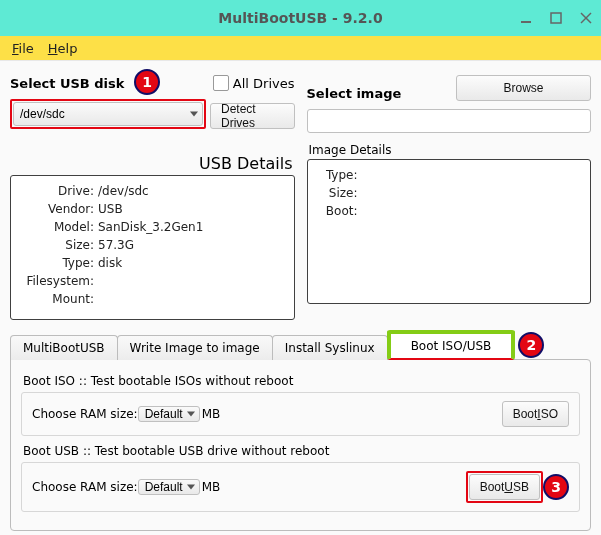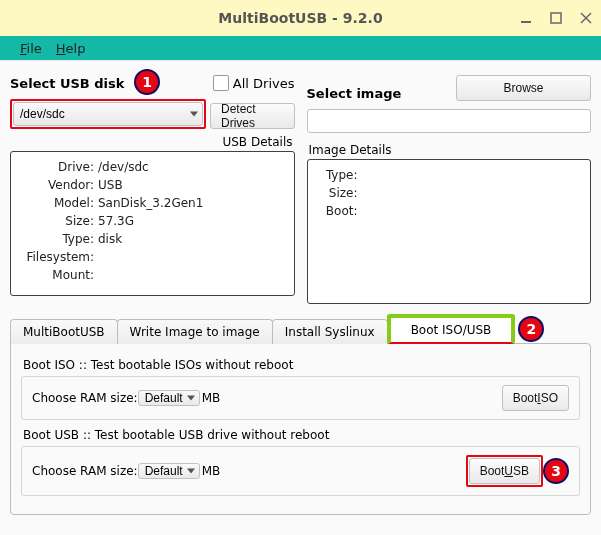--- a/index.html
+++ b/index.html
@@ -1,22 +1,22 @@
 <!DOCTYPE html>
 <html><head>
 <meta charset="utf-8">
 <style>
 html,body{margin:0;padding:0;font-family:"DejaVu Sans",Arial,sans-serif;font-size:13px;color:#000;background:#eee}
 .window{width:601px;height:535px;background:#fafafa;box-sizing:border-box;position:relative}
-.titlebar{height:36px;background:#fef9c3;display:flex;align-items:center;justify-content:center;position:relative}
+.titlebar{height:36px;background:#5eead4;display:flex;align-items:center;justify-content:center;position:relative}
 .title{font-weight:600;color:#555;font-size:14px}
 .winbtns{position:absolute;right:0;top:0;height:36px;display:flex;align-items:center}
 .winbtn{width:30px;height:36px;display:flex;align-items:center;justify-content:center;color:#666;font-size:14px}
 .winbtn svg{width:12px;height:12px}
-.menubar{height:24px;background:#14b8a6;display:flex;align-items:center;padding:0 20px;border-bottom:1px solid #e8e8e8;font-size:13px}
+.menubar{height:24px;background:#fde047;display:flex;align-items:center;padding:0 12px;border-bottom:1px solid #e8e8e8;font-size:13px}
 .menuitem{margin-right:14px;color:#222}
 .menuitem u{text-decoration:underline}
 .content{padding:14px 10px 10px 10px}
 .two-col{display:flex;gap:12px}
 .col{flex:1;display:flex;flex-direction:column}
 .row{display:flex;align-items:flex-end;gap:4px;margin-bottom:6px}
 .label{font-weight:700;font-size:13px}
 .spacer{flex:1}
 .fcombo,.finput,.fbtn{border:1px solid #c0c0c0;background:#fff;border-radius:3px;height:24px;box-sizing:border-box;font-size:12px;color:#000;font-family:Liberation Sans, sans-serif}
 .fcombo{position:relative;padding:0 20px 0 6px;display:flex;align-items:center;background:linear-gradient(#fafafa,#e9e9e9)}
@@ -89,21 +89,21 @@
               <div class="fcombo">
                 <span>/dev/sdc</span>
                 <span class="caret"></span>
               </div>
             </div>
           </div>
           <div class="fbtn" style="flex:1;justify-content:center">
               <span>Detect Drives</span>
             </div>
         </div>
-        <div style="text-align:right;font-size:12px;margin:0 2px 2px 0">USB Details</div>
+        <div style="text-align:right;font-size:16px;margin:19px 2px 2px 0">USB Details</div>
 
         <div class="details-box">
           <div class="detail-row">
               <span class="detail-lab">Drive:</span>
               <span class="detail-val">/dev/sdc</span>
             </div>
           <div class="detail-row">
               <span class="detail-lab">Vendor:</span>
               <span class="detail-val">USB</span>
             </div>

